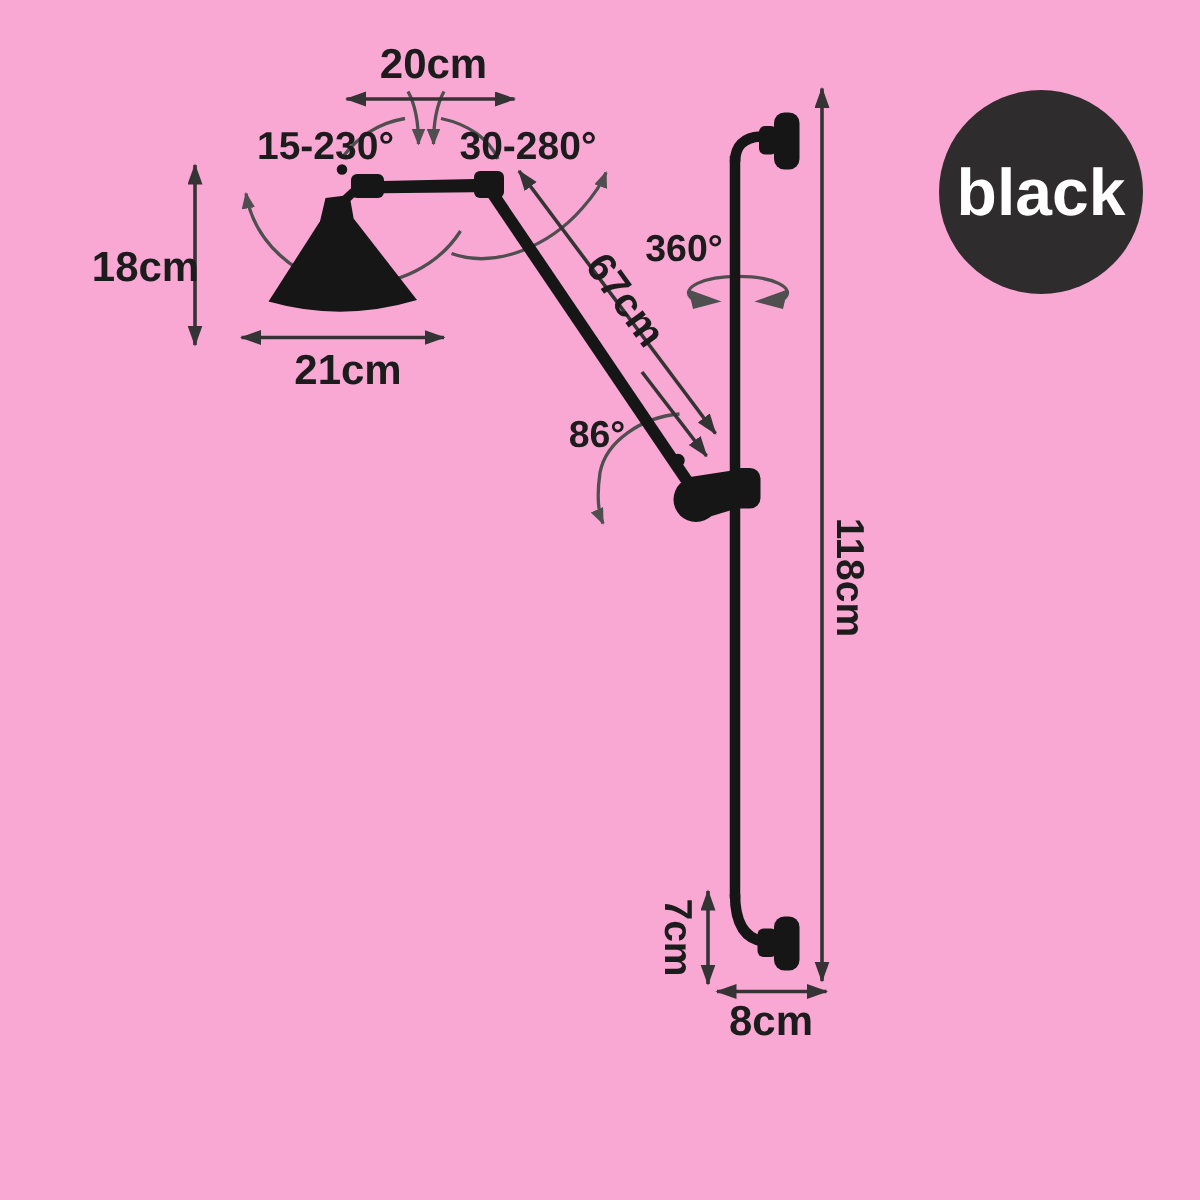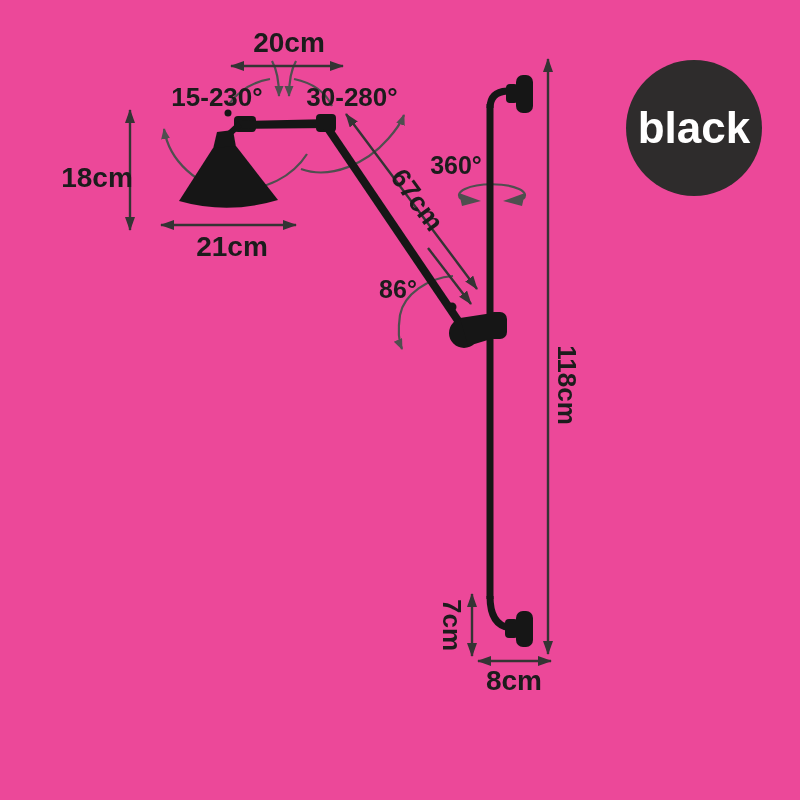--- a/index.html
+++ b/index.html
@@ -1,16 +1,16 @@
 <!DOCTYPE html>
 <html><head>
 <meta charset="utf-8">
 <style>
   html,body{margin:0;padding:0;background:#ffffff;}
-  .stage{position:relative;width:800px;height:800px;background:#ec4899;overflow:hidden;
+  .stage{position:relative;width:800px;height:800px;background:#f9a8d4;overflow:hidden;
          font-family:"Liberation Sans",sans-serif;}
   .lbl{font-family:"Liberation Sans",sans-serif;font-weight:bold;fill:#1c1c1c;}
   .badge-lbl{font-family:"Liberation Sans",sans-serif;font-weight:bold;}
   .ink{fill:#161616;}
   .ink-s{stroke:#161616;fill:none;}
   .dim{stroke:#343434;stroke-width:2.4;fill:none;}
   .arc{stroke:#4f4f4f;stroke-width:2.2;fill:none;}
 </style>
 </head>
 <body>

